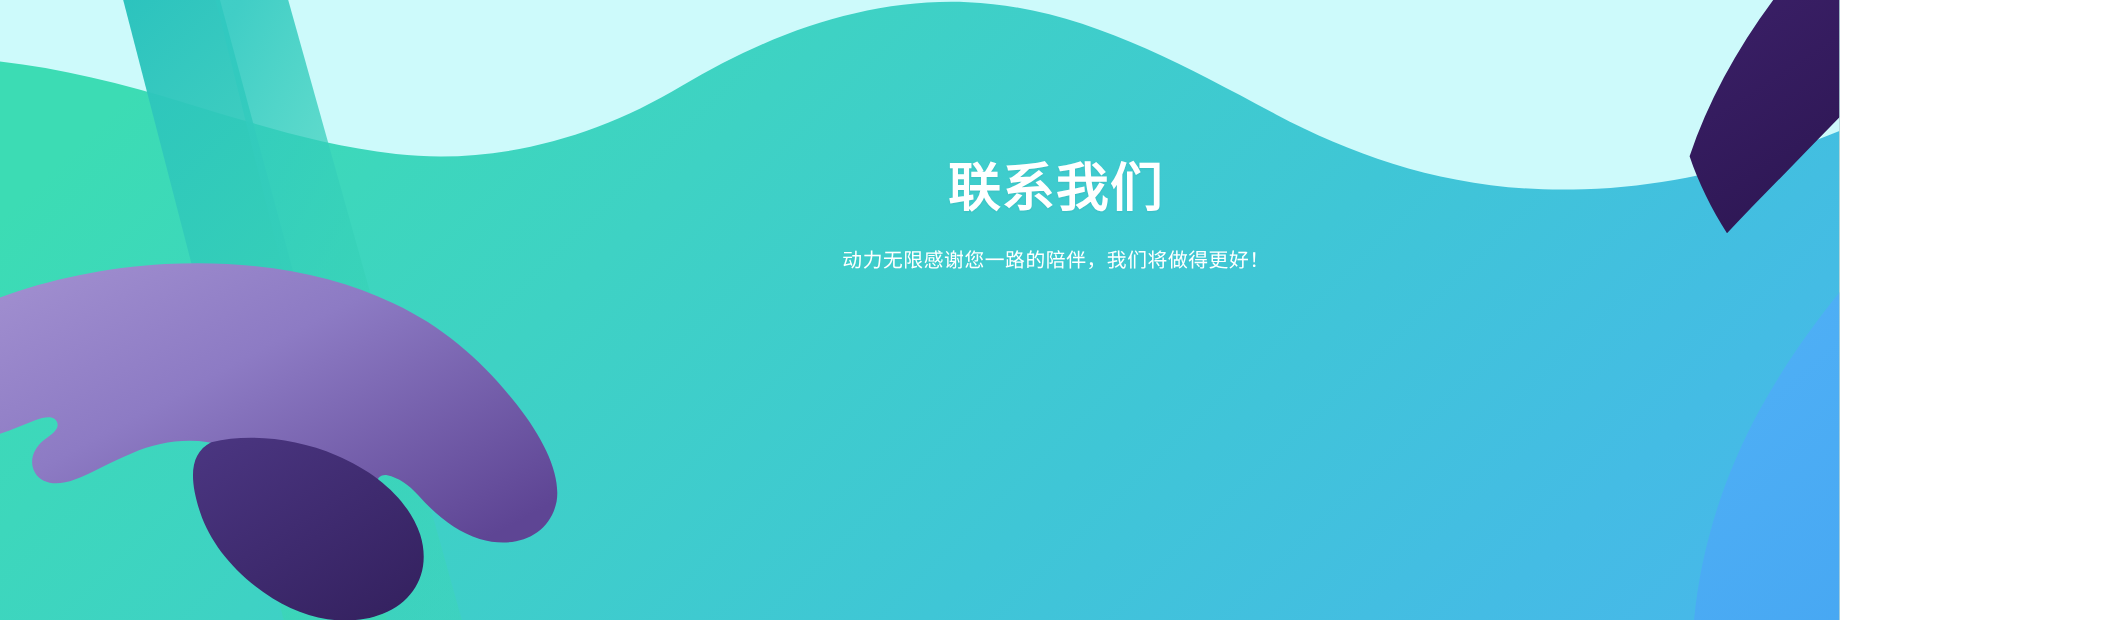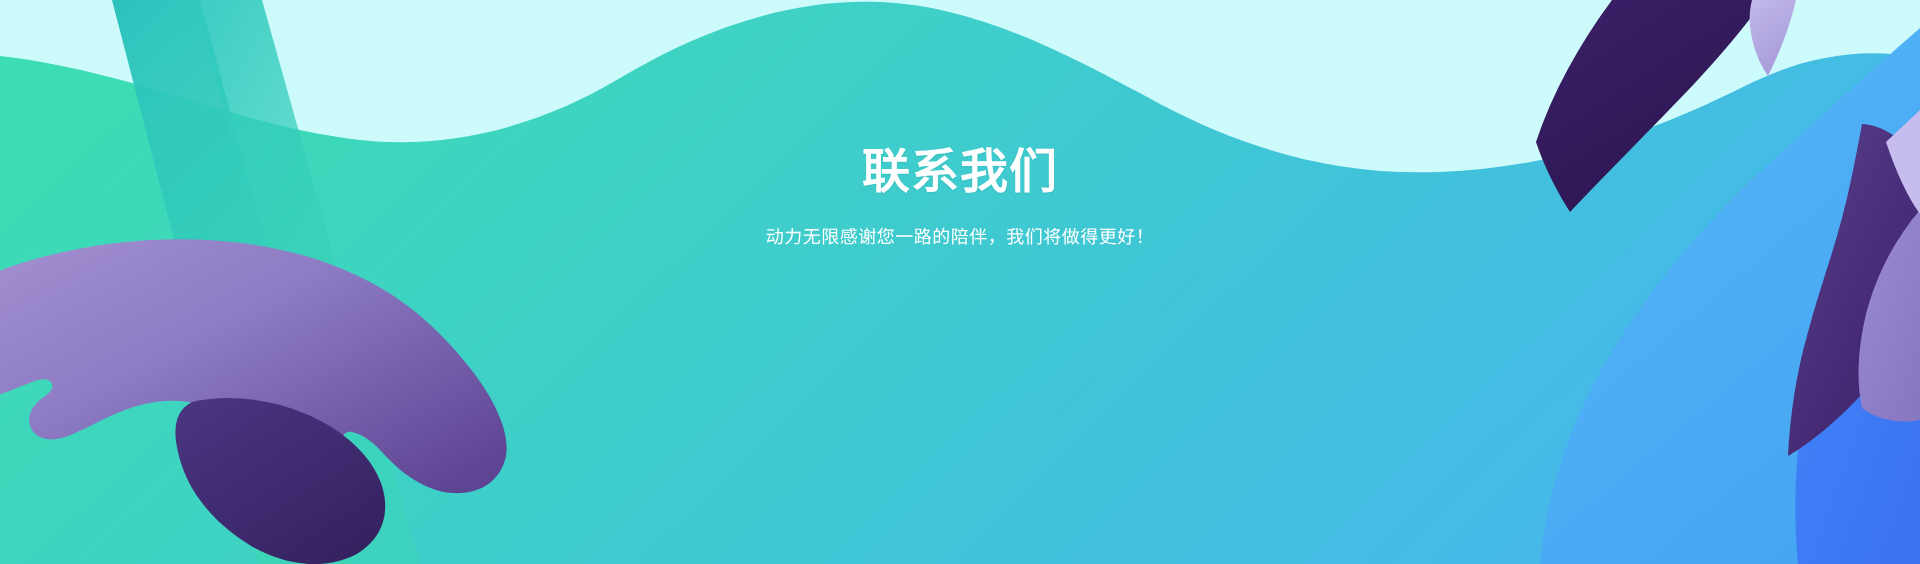--- a/index.html
+++ b/index.html
@@ -7,21 +7,21 @@
     margin: 0;
     padding: 0;
     background: #ffffff;
   }
   body {
     font-family: "Liberation Sans", "DejaVu Sans", sans-serif;
   }
 
   .banner {
     position: relative;
-    width: 1920px;
+    width: 1672px;
     height: 564px;
     overflow: hidden;
     background: #14532d;
   }
 
   .banner-art {
     position: absolute;
     top: 0;
     left: 0;
     width: 1920px;

